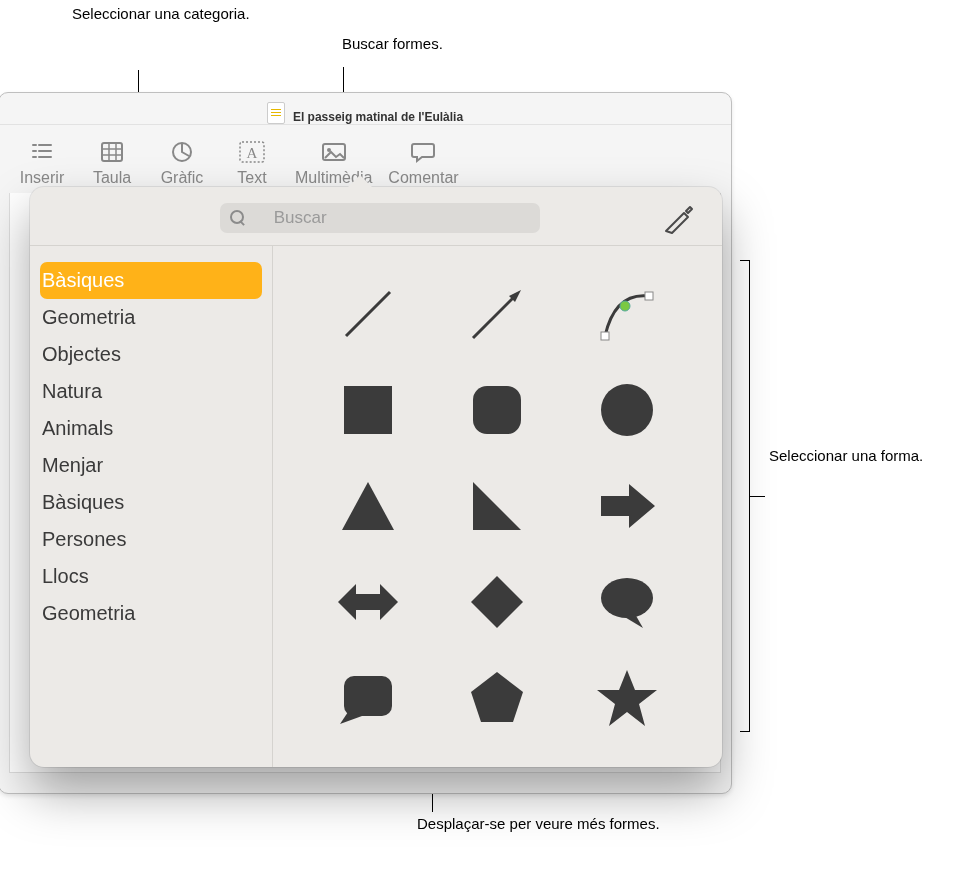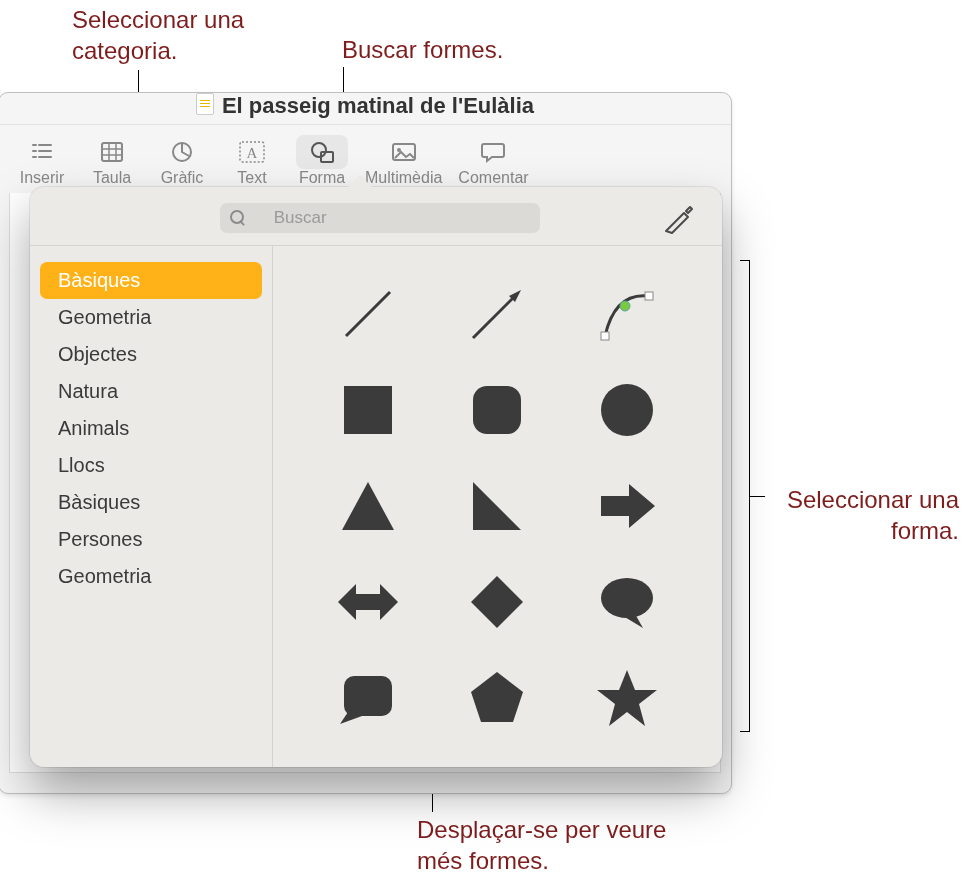--- a/index.html
+++ b/index.html
@@ -6,23 +6,23 @@
   body {
     font-family: -apple-system, "Helvetica Neue", Helvetica, Arial, sans-serif;
     background: #fff;
     width: 966px;
     height: 891px;
     position: relative;
     overflow: hidden;
   }
   .callout {
     position: absolute;
-    font-size: 24px;
+    font-size: 15px;
     line-height: 1.3;
-    color: #7f1d1d;
+    color: #000000;
   }
   .callout-line {
     position: absolute;
     background: #000;
   }
   .bracket {
     position: absolute;
     border-right: 1px solid #000;
     border-top: 1px solid #000;
     border-bottom: 1px solid #000;
@@ -36,24 +36,24 @@
     width: 734px;
     height: 702px;
     border: 1px solid #bfbfbf;
     border-radius: 10px;
     background: #f5f5f5;
     box-shadow: 0 2px 4px rgba(0,0,0,0.1);
   }
   .titlebar {
     display: flex;
     justify-content: center;
-    align-items: flex-start;
+    align-items: flex-end;
     height: 32px;
     border-bottom: 1px solid #e2e2e2;
-    font-size: 22px;
+    font-size: 12px;
     font-weight: 700;
     color: #333;
     gap: 8px;
   }
   .titlebar .doc-icon {
     width: 18px; height: 22px;
     background: #fff;
     border: 1px solid #ccc;
     border-radius: 2px;
     position: relative;
@@ -175,21 +175,21 @@
     display: flex;
     height: calc(100% - 58px);
     border-top: 1px solid #d5d3cf;
   }
   .sidebar {
     width: 242px;
     padding: 16px 10px;
     overflow: hidden;
   }
   .sidebar-item {
-    padding: 7px 18px;
+    padding: 7px 2px;
     font-size: 20px;
     color: #3a3a3a;
     border-radius: 7px;
     cursor: default;
   }
   .sidebar-item.active {
     background: #ffb218;
     color: #fff;
     font-weight: 500;
   }
@@ -213,21 +213,21 @@
 <div class="callout" style="left:72px; top:4px; width:220px;">
   <span>Seleccionar una categoria.</span>
 </div>
 <div class="callout-line" style="left:138px; top:70px; width:1px; height:213px;"></div>
 
 <div class="callout" style="left:342px; top:34px;">
   <span>Buscar formes.</span>
 </div>
 <div class="callout-line" style="left:343px; top:67px; width:1px; height:150px;"></div>
 
-<div class="callout" style="left:769px; top:484px; width:190px;text-align:right;">
+<div class="callout" style="left:769px; top:446px; width:190px;">
   <span>Seleccionar una forma.</span>
 </div>
 <div class="bracket" style="left:740px; top:260px; height:472px;"></div>
 <div class="callout-line" style="left:750px; top:496px; width:15px; height:1px;"></div>
 
 <div class="callout" style="left:417px; top:814px; width:290px;">
   <span>Desplaçar-se per veure més formes.</span>
 </div>
 <div class="callout-line" style="left:432px; top:720px; width:1px; height:92px;"></div>
 
@@ -272,31 +272,20 @@
       <div class="tool">
         <span class="glyph-wrap">
           <span class="glyph">
             <svg width="28" height="26" viewBox="0 0 28 26">
               <rect x="2" y="3" width="24" height="20" rx="2" fill="none" stroke="#888" stroke-width="1.5" stroke-dasharray="2 2"></rect>
               <text x="14" y="19" text-anchor="middle" font-size="15" fill="#888" font-family="serif">A</text>
             </svg>
           </span>
         </span>
         <span>Text</span>
-      </div>
-      <div class="tool active">
-        <span class="glyph-wrap">
-          <span class="glyph">
-            <svg width="28" height="26" viewBox="0 0 28 26">
-              <circle cx="11" cy="11" r="7" fill="none" stroke="#555" stroke-width="2"></circle>
-              <rect x="13" y="13" width="12" height="10" rx="1" fill="none" stroke="#555" stroke-width="2"></rect>
-            </svg>
-          </span>
-        </span>
-        <span>Forma</span>
       </div>
       <div class="tool">
         <span class="glyph-wrap">
           <span class="glyph">
             <svg width="28" height="26" viewBox="0 0 28 26">
               <rect x="3" y="5" width="22" height="16" rx="2" fill="none" stroke="#888" stroke-width="2"></rect>
               <circle cx="9" cy="11" r="2" fill="#888"></circle>
               <path d="M5 19l6-6 5 5 4-3 4 4" fill="none" stroke="#888" stroke-width="2"></path>
             </svg>
           </span>
@@ -329,23 +318,24 @@
         </svg>
     </span>
   </div>
   <div class="popover-body">
     <div class="sidebar" id="sidebar">
         <div class="sidebar-item active"><span>Bàsiques</span></div>
         <div class="sidebar-item"><span>Geometria</span></div>
         <div class="sidebar-item"><span>Objectes</span></div>
         <div class="sidebar-item"><span>Natura</span></div>
         <div class="sidebar-item"><span>Animals</span></div>
-        <div class="sidebar-item"><span>Llocs</span></div>
+        <div class="sidebar-item"><span>Menjar</span></div>
         <div class="sidebar-item"><span>Bàsiques</span></div>
         <div class="sidebar-item"><span>Persones</span></div>
+        <div class="sidebar-item"><span>Llocs</span></div>
         <div class="sidebar-item"><span>Geometria</span></div>
       </div>
     <div class="shapes-grid" id="shapes-grid">
         <div class="shape-cell">
           <svg viewBox="0 0 64 64">
             <line x1="10" y1="54" x2="54" y2="10" stroke="#3b3b3b" stroke-width="3"></line>
           </svg>
         </div>
         <div class="shape-cell">
           <svg viewBox="0 0 64 64">

